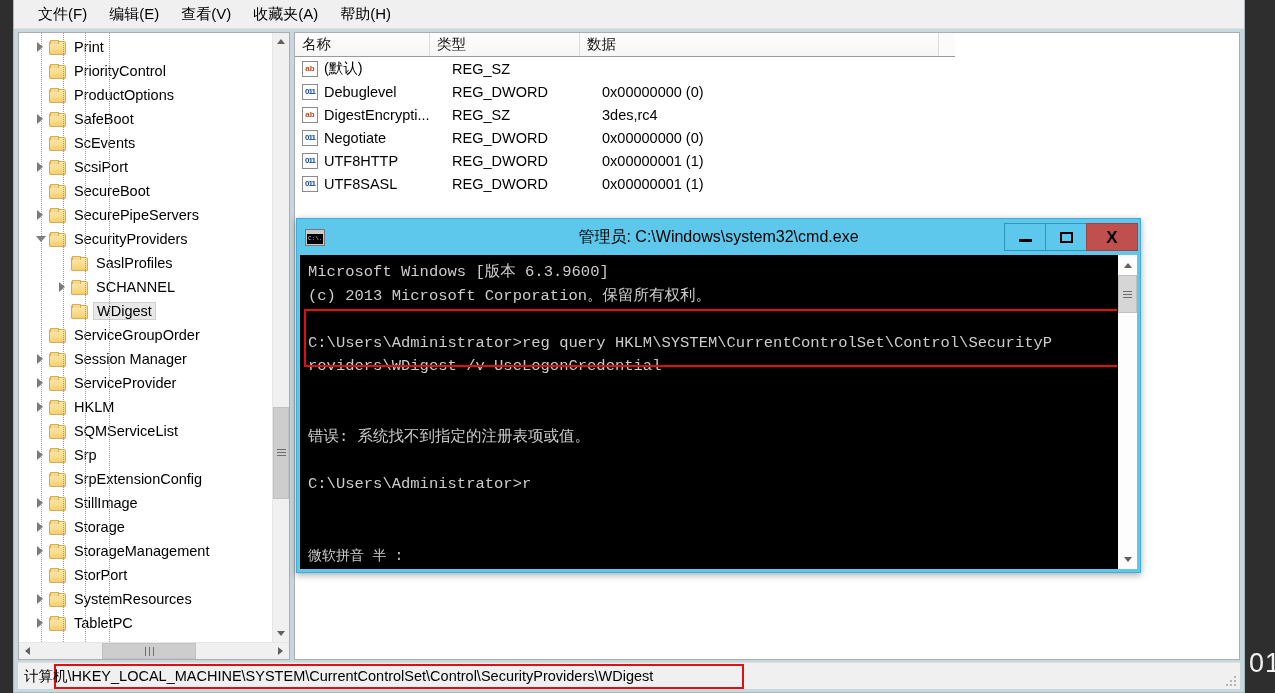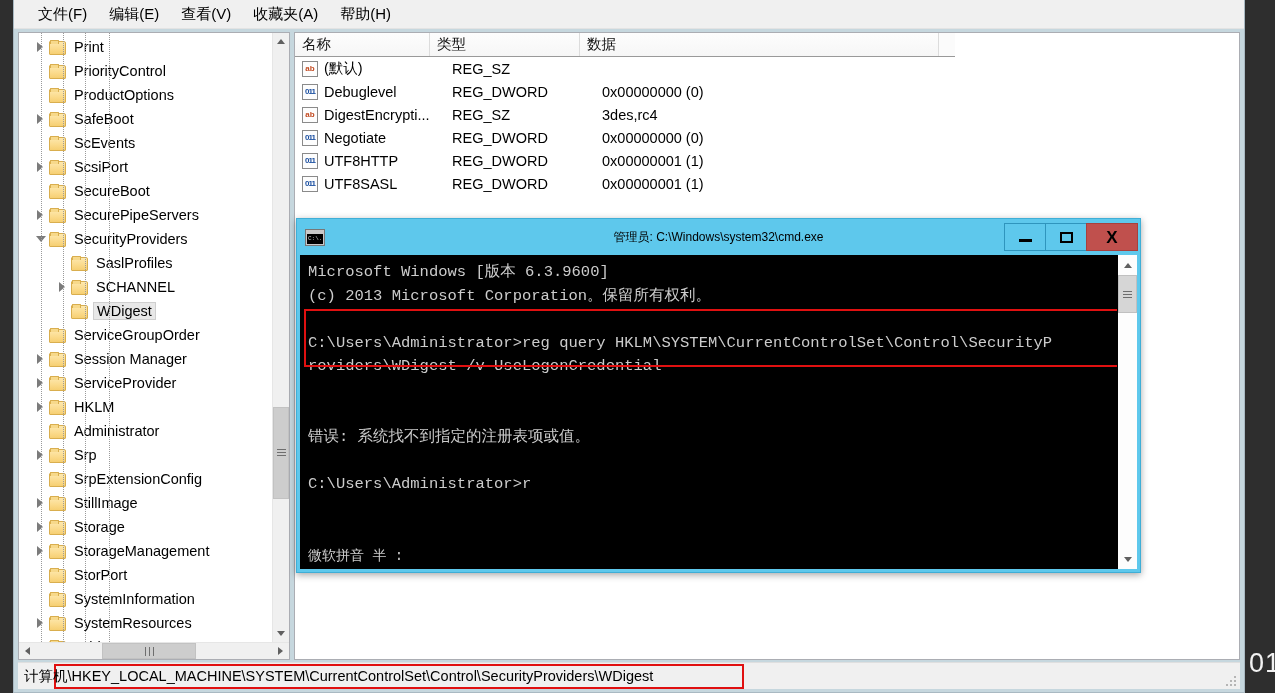--- a/index.html
+++ b/index.html
@@ -342,21 +342,21 @@
     position: absolute; left: 2px; top: 4px;
     color: #cfcfcf;
     font-size: 6px;
     font-family: "Liberation Mono", monospace;
     line-height: 10px;
   }
   #cmd-title-text {
     position: absolute;
     left: 0; right: 0;
     text-align: center;
-    font-size: 12px;
+    font-size: 16px;
     color: #000;
     font-family: "Liberation Sans", sans-serif;
     pointer-events: none;
   }
   #cmd-btns {
     margin-left: auto;
     display: flex;
     height: 28px;
     z-index: 2;
   }
@@ -534,21 +534,21 @@
             <div class="tree-row">
               <div style="width: 14px; flex: 0 0 14px;"></div>
               <div class="tw has"></div>
               <div class="folder"></div>
               <span class="tree-label">HKLM</span>
             </div>
             <div class="tree-row">
               <div style="width: 14px; flex: 0 0 14px;"></div>
               <div class="tw"></div>
               <div class="folder"></div>
-              <span class="tree-label">Administrator</span>
+              <span class="tree-label">SQMServiceList</span>
             </div>
             <div class="tree-row">
               <div style="width: 14px; flex: 0 0 14px;"></div>
               <div class="tw has"></div>
               <div class="folder"></div>
               <span class="tree-label">Srp</span>
             </div>
             <div class="tree-row">
               <div style="width: 14px; flex: 0 0 14px;"></div>
               <div class="tw"></div>
@@ -571,26 +571,20 @@
               <div style="width: 14px; flex: 0 0 14px;"></div>
               <div class="tw has"></div>
               <div class="folder"></div>
               <span class="tree-label">StorageManagement</span>
             </div>
             <div class="tree-row">
               <div style="width: 14px; flex: 0 0 14px;"></div>
               <div class="tw"></div>
               <div class="folder"></div>
               <span class="tree-label">StorPort</span>
-            </div>
-            <div class="tree-row">
-              <div style="width: 14px; flex: 0 0 14px;"></div>
-              <div class="tw"></div>
-              <div class="folder"></div>
-              <span class="tree-label">SystemInformation</span>
             </div>
             <div class="tree-row">
               <div style="width: 14px; flex: 0 0 14px;"></div>
               <div class="tw has"></div>
               <div class="folder"></div>
               <span class="tree-label">SystemResources</span>
             </div>
             <div class="tree-row">
               <div style="width: 14px; flex: 0 0 14px;"></div>
               <div class="tw has"></div>

